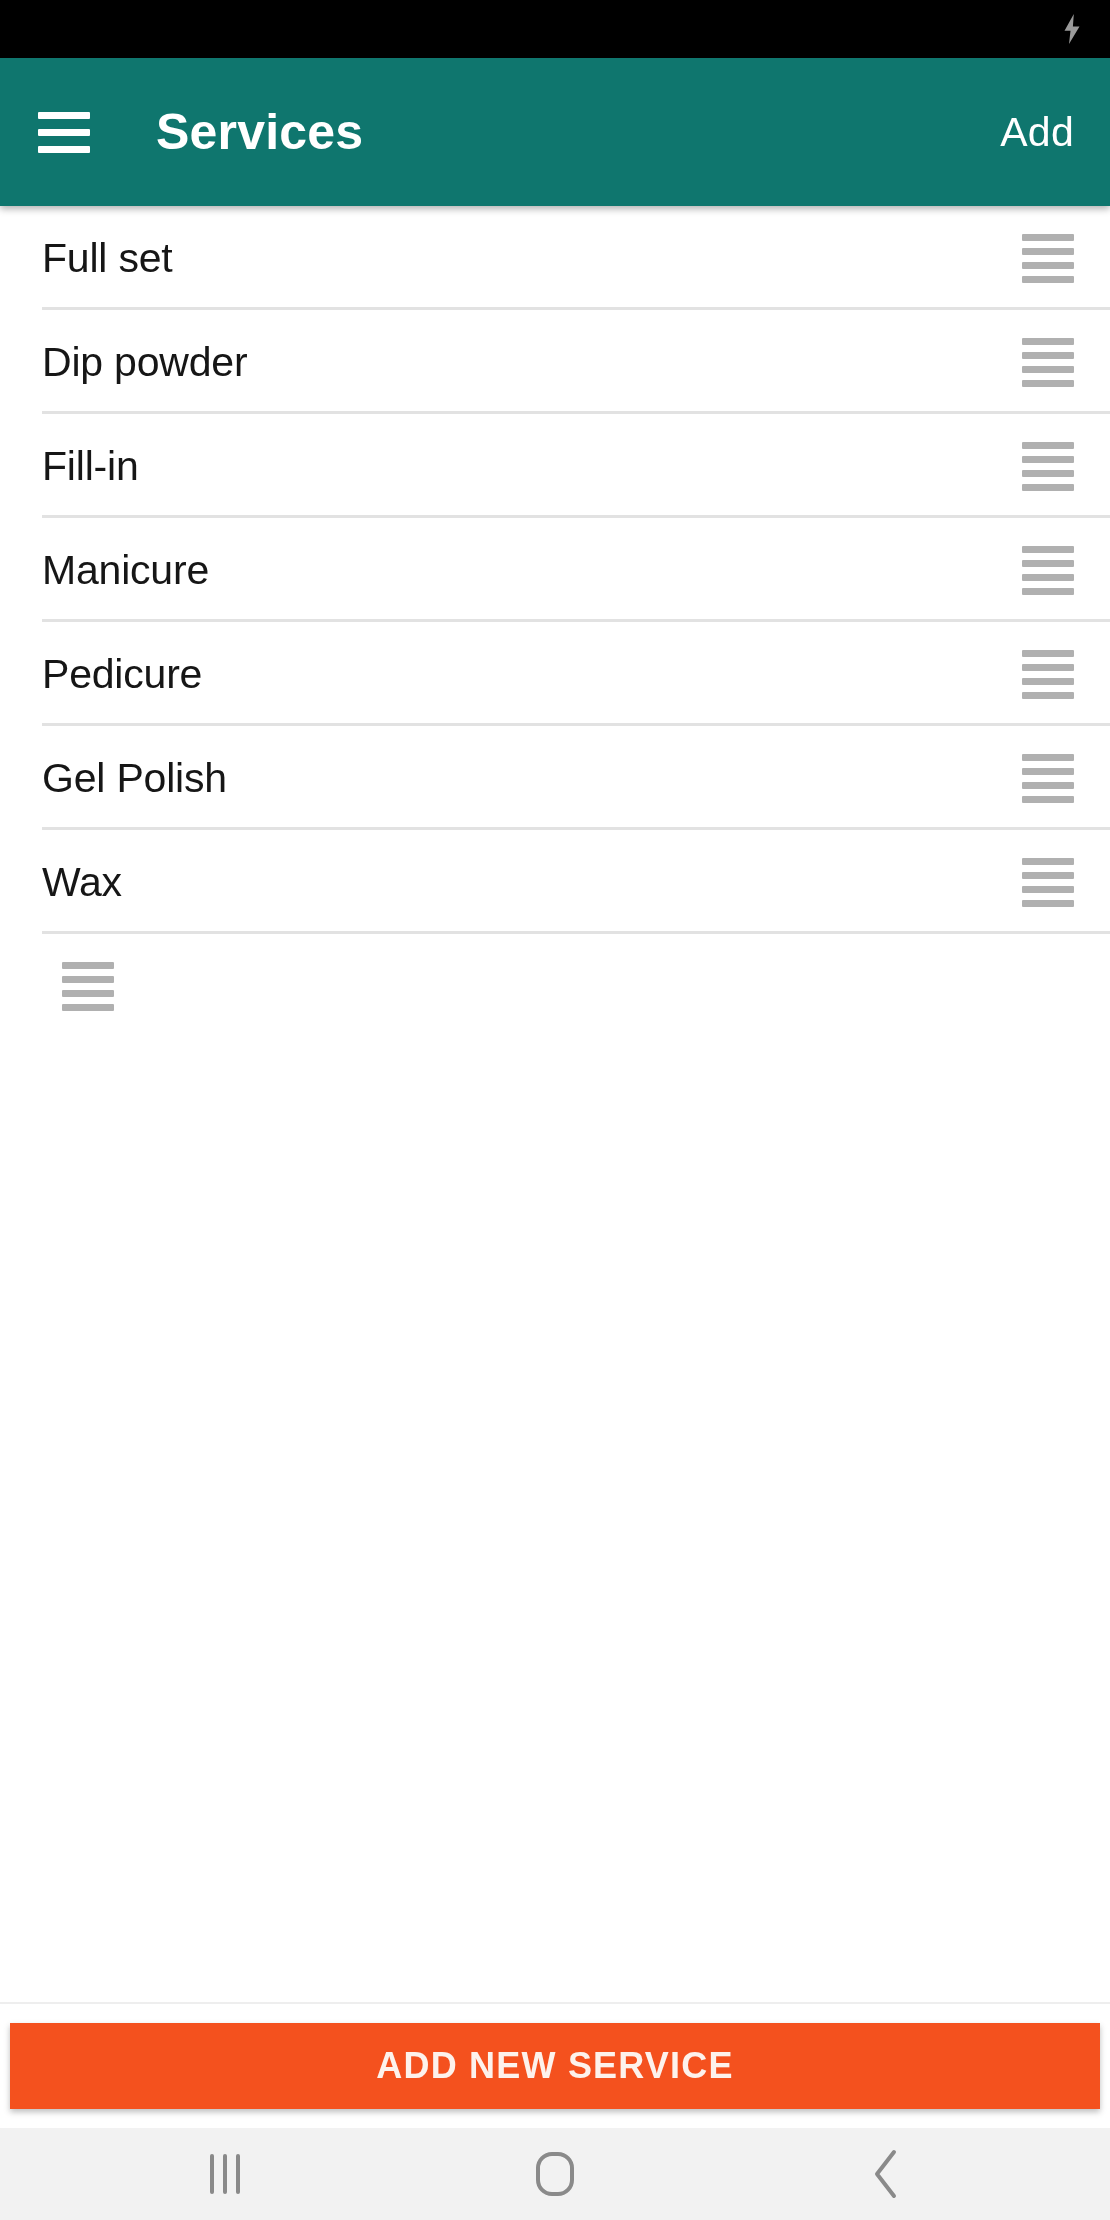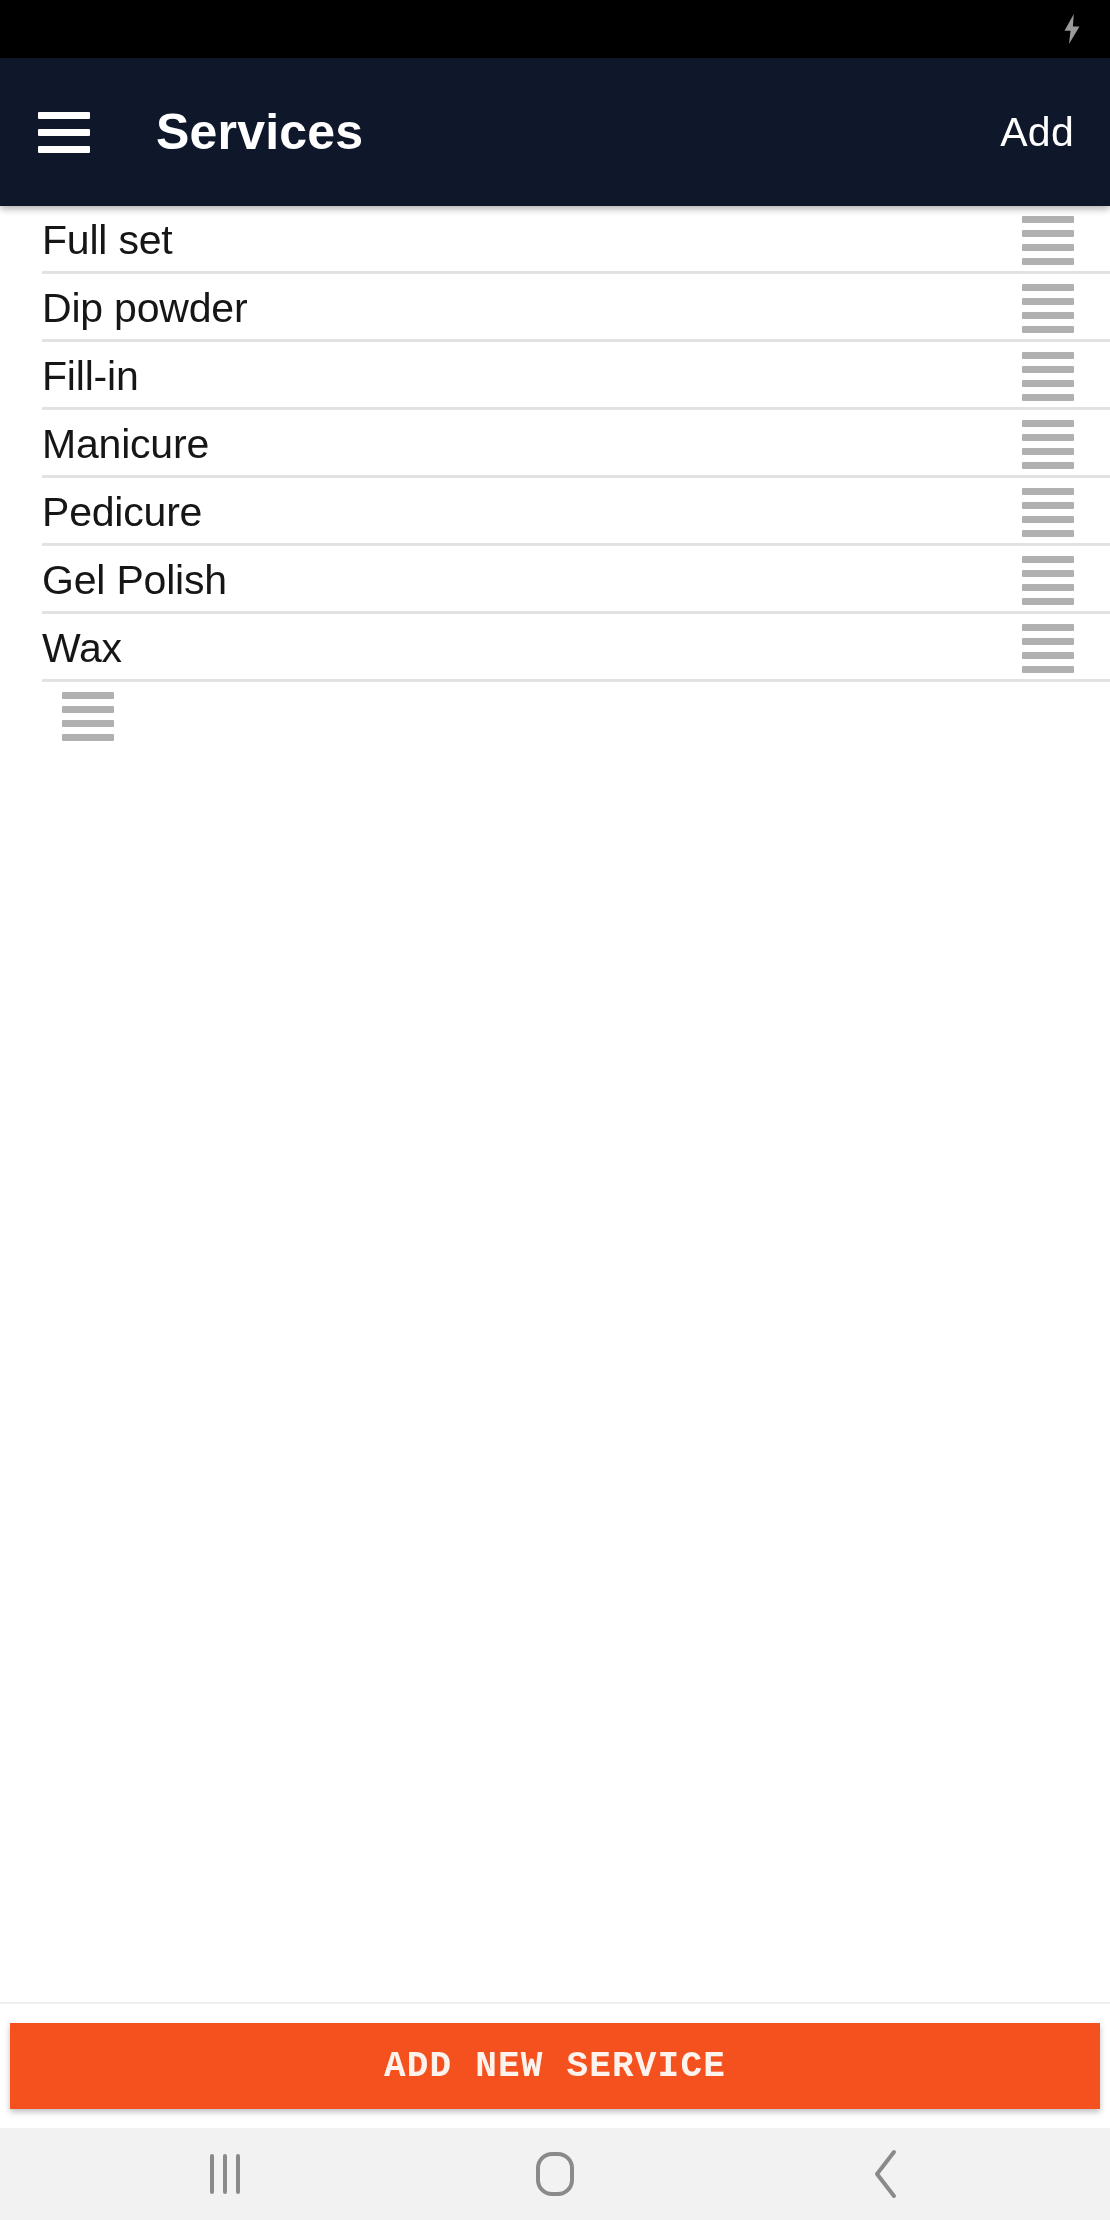--- a/index.html
+++ b/index.html
@@ -43,21 +43,21 @@
   .bolt-icon {
     width: 20px;
     height: 30px;
     display: block;
   }
 
   
   .app-bar {
     height: 148px;
     flex: 0 0 148px;
-    background: #0f172a;
+    background: #0f766e;
     display: flex;
     align-items: center;
     padding: 0 28px 0 38px;
     box-sizing: border-box;
     position: relative;
     z-index: 5;
     box-shadow: 0 3px 7px rgba(0,0,0,0.30);
   }
   .hamburger-btn {
     width: 62px;
@@ -100,21 +100,21 @@
     flex: 1 1 auto;
     background: #ffffff;
     overflow: hidden;
     position: relative;
   }
   .service-list {
     display: block;
     width: 100%;
   }
   .service-row {
-    height: 68px;
+    height: 104px;
     display: flex;
     align-items: center;
     padding: 0 36px 0 42px;
     box-sizing: border-box;
     background: #ffffff;
     cursor: pointer;
     position: relative;
     border-radius: 8px;
   }
   .service-row.has-divider::after {
@@ -165,21 +165,21 @@
     justify-content: center;
     padding: 0 10px;
     box-sizing: border-box;
   }
   .cta-button {
     width: 100%;
     height: 86px;
     background: #f4511e;
     color: #fdf2ec;
     border: none;
-    font-family: Liberation Mono, monospace;
+    font-family: Liberation Sans, sans-serif;
     font-size: 36px;
     font-weight: bold;
     letter-spacing: 1.2px;
     display: flex;
     align-items: center;
     justify-content: center;
     cursor: pointer;
     box-shadow: 0 3px 6px rgba(0,0,0,0.26);
   }
 

